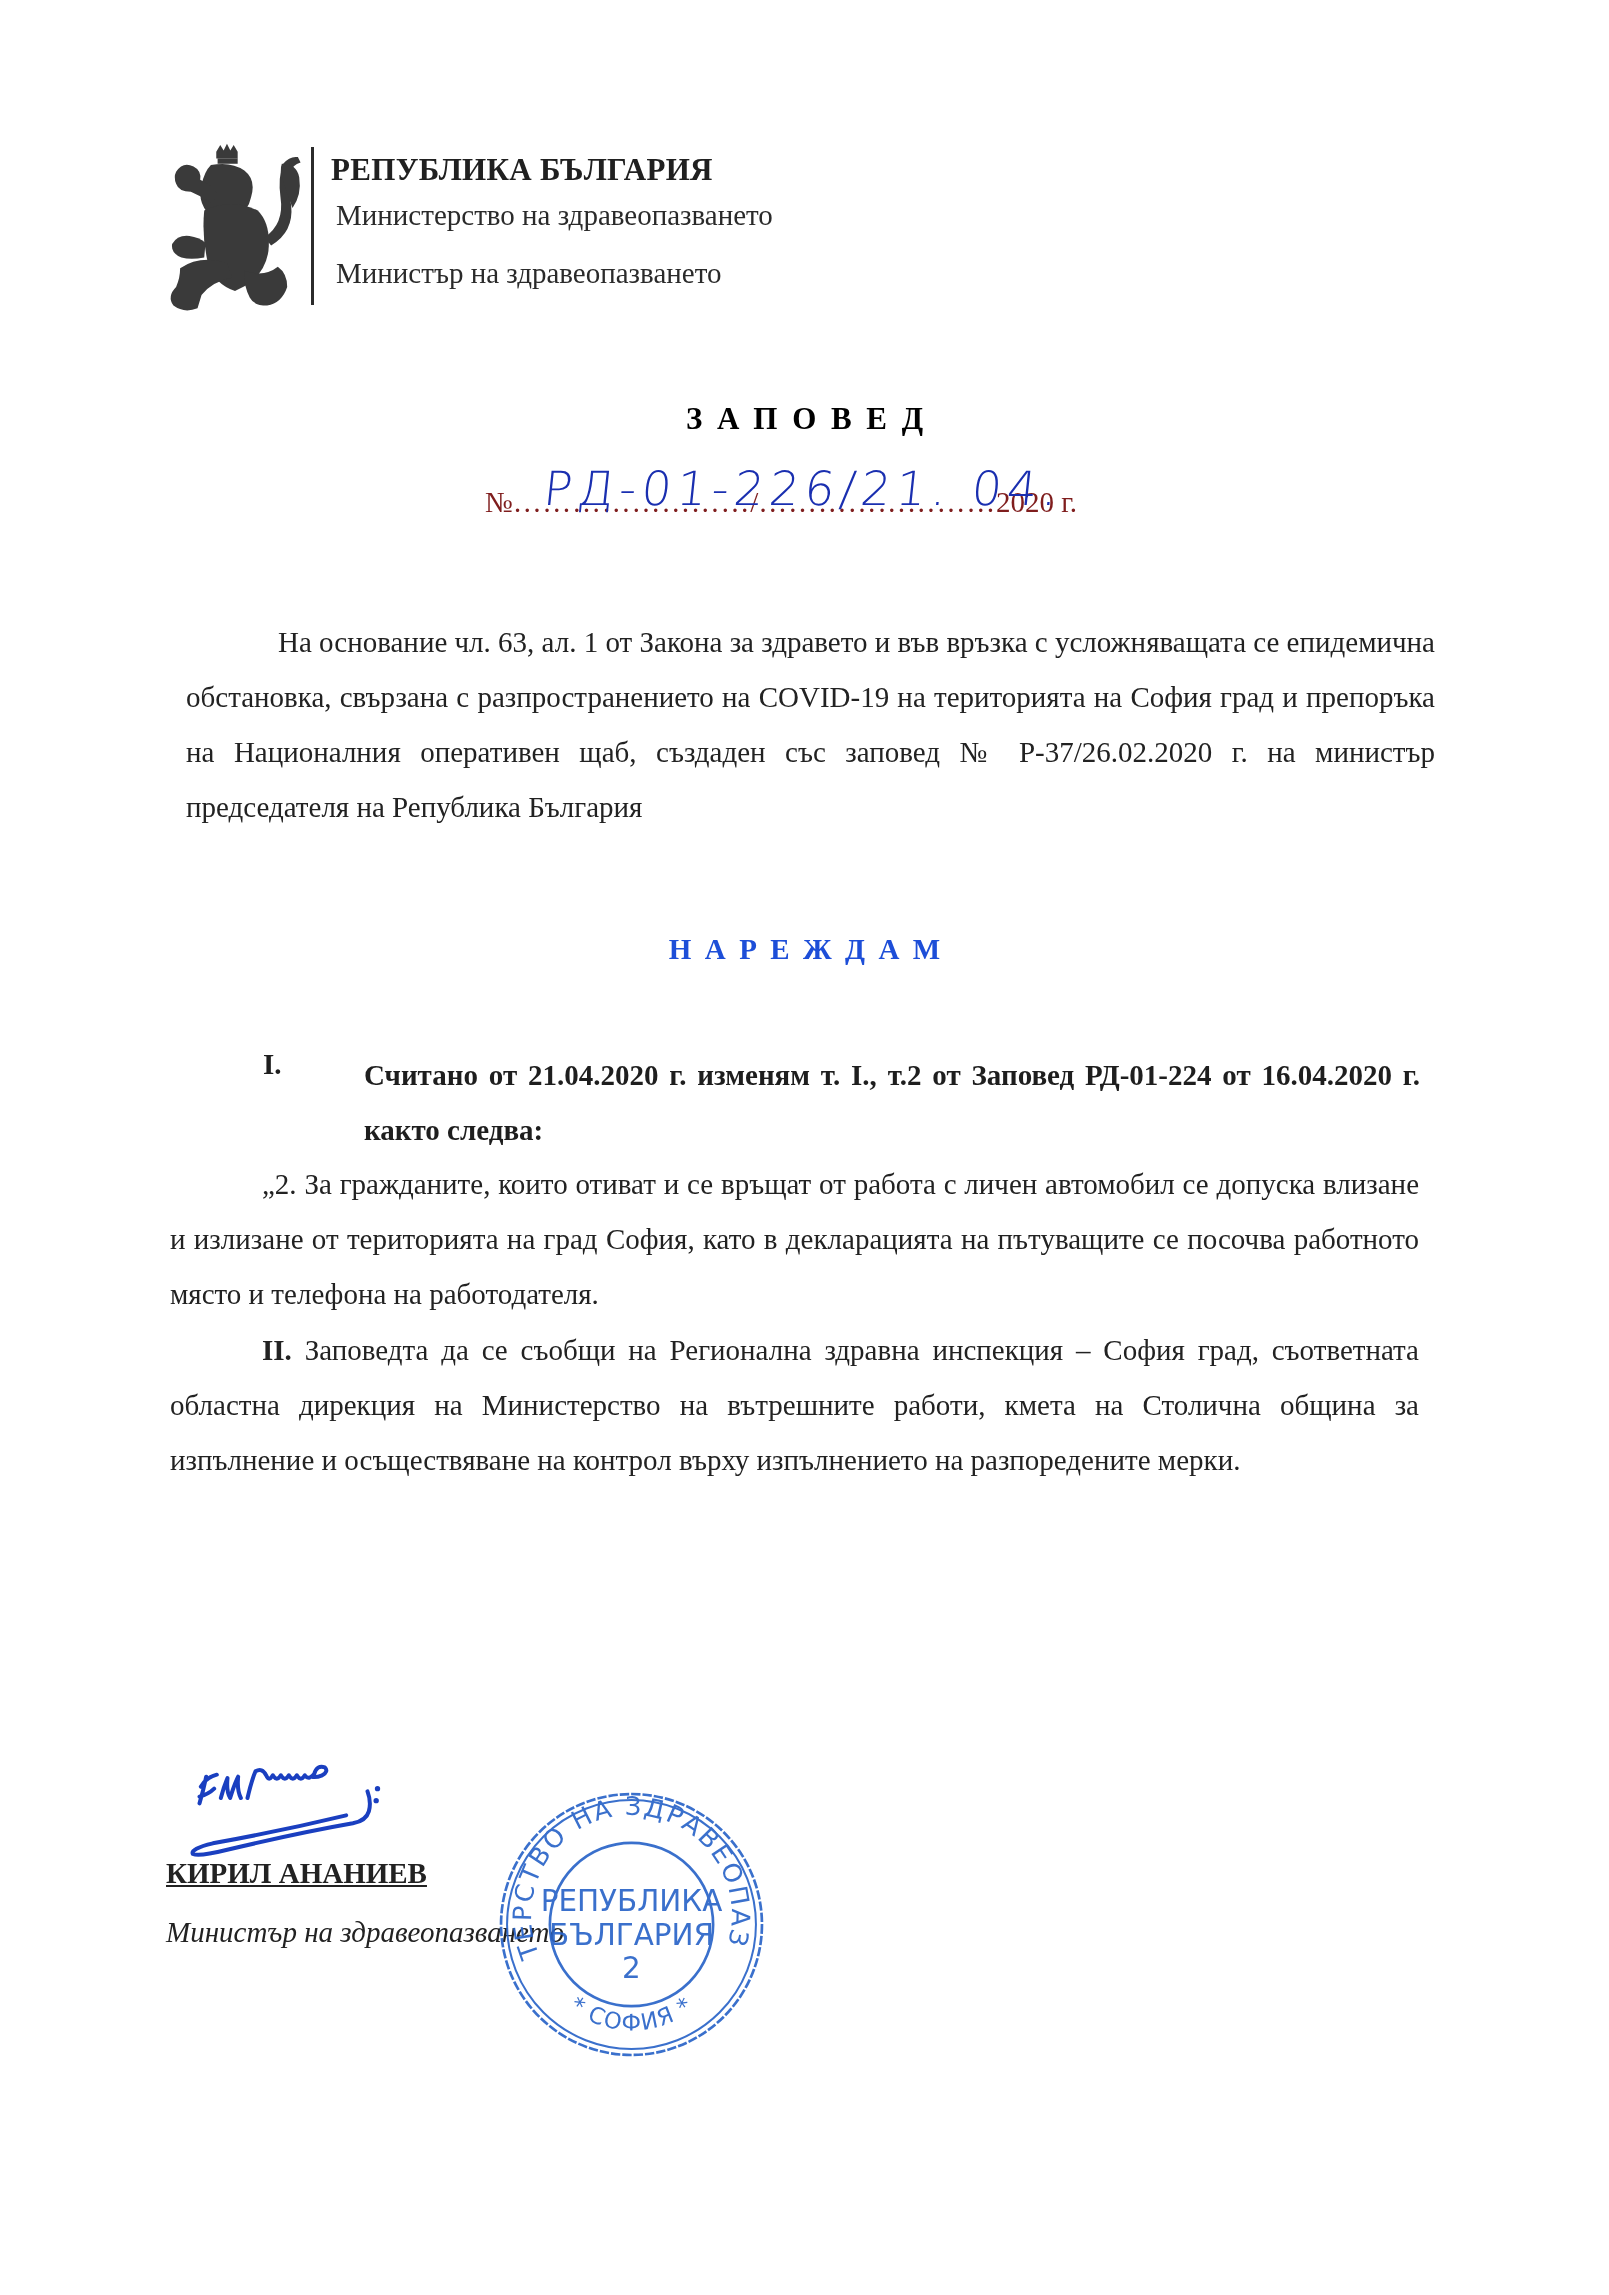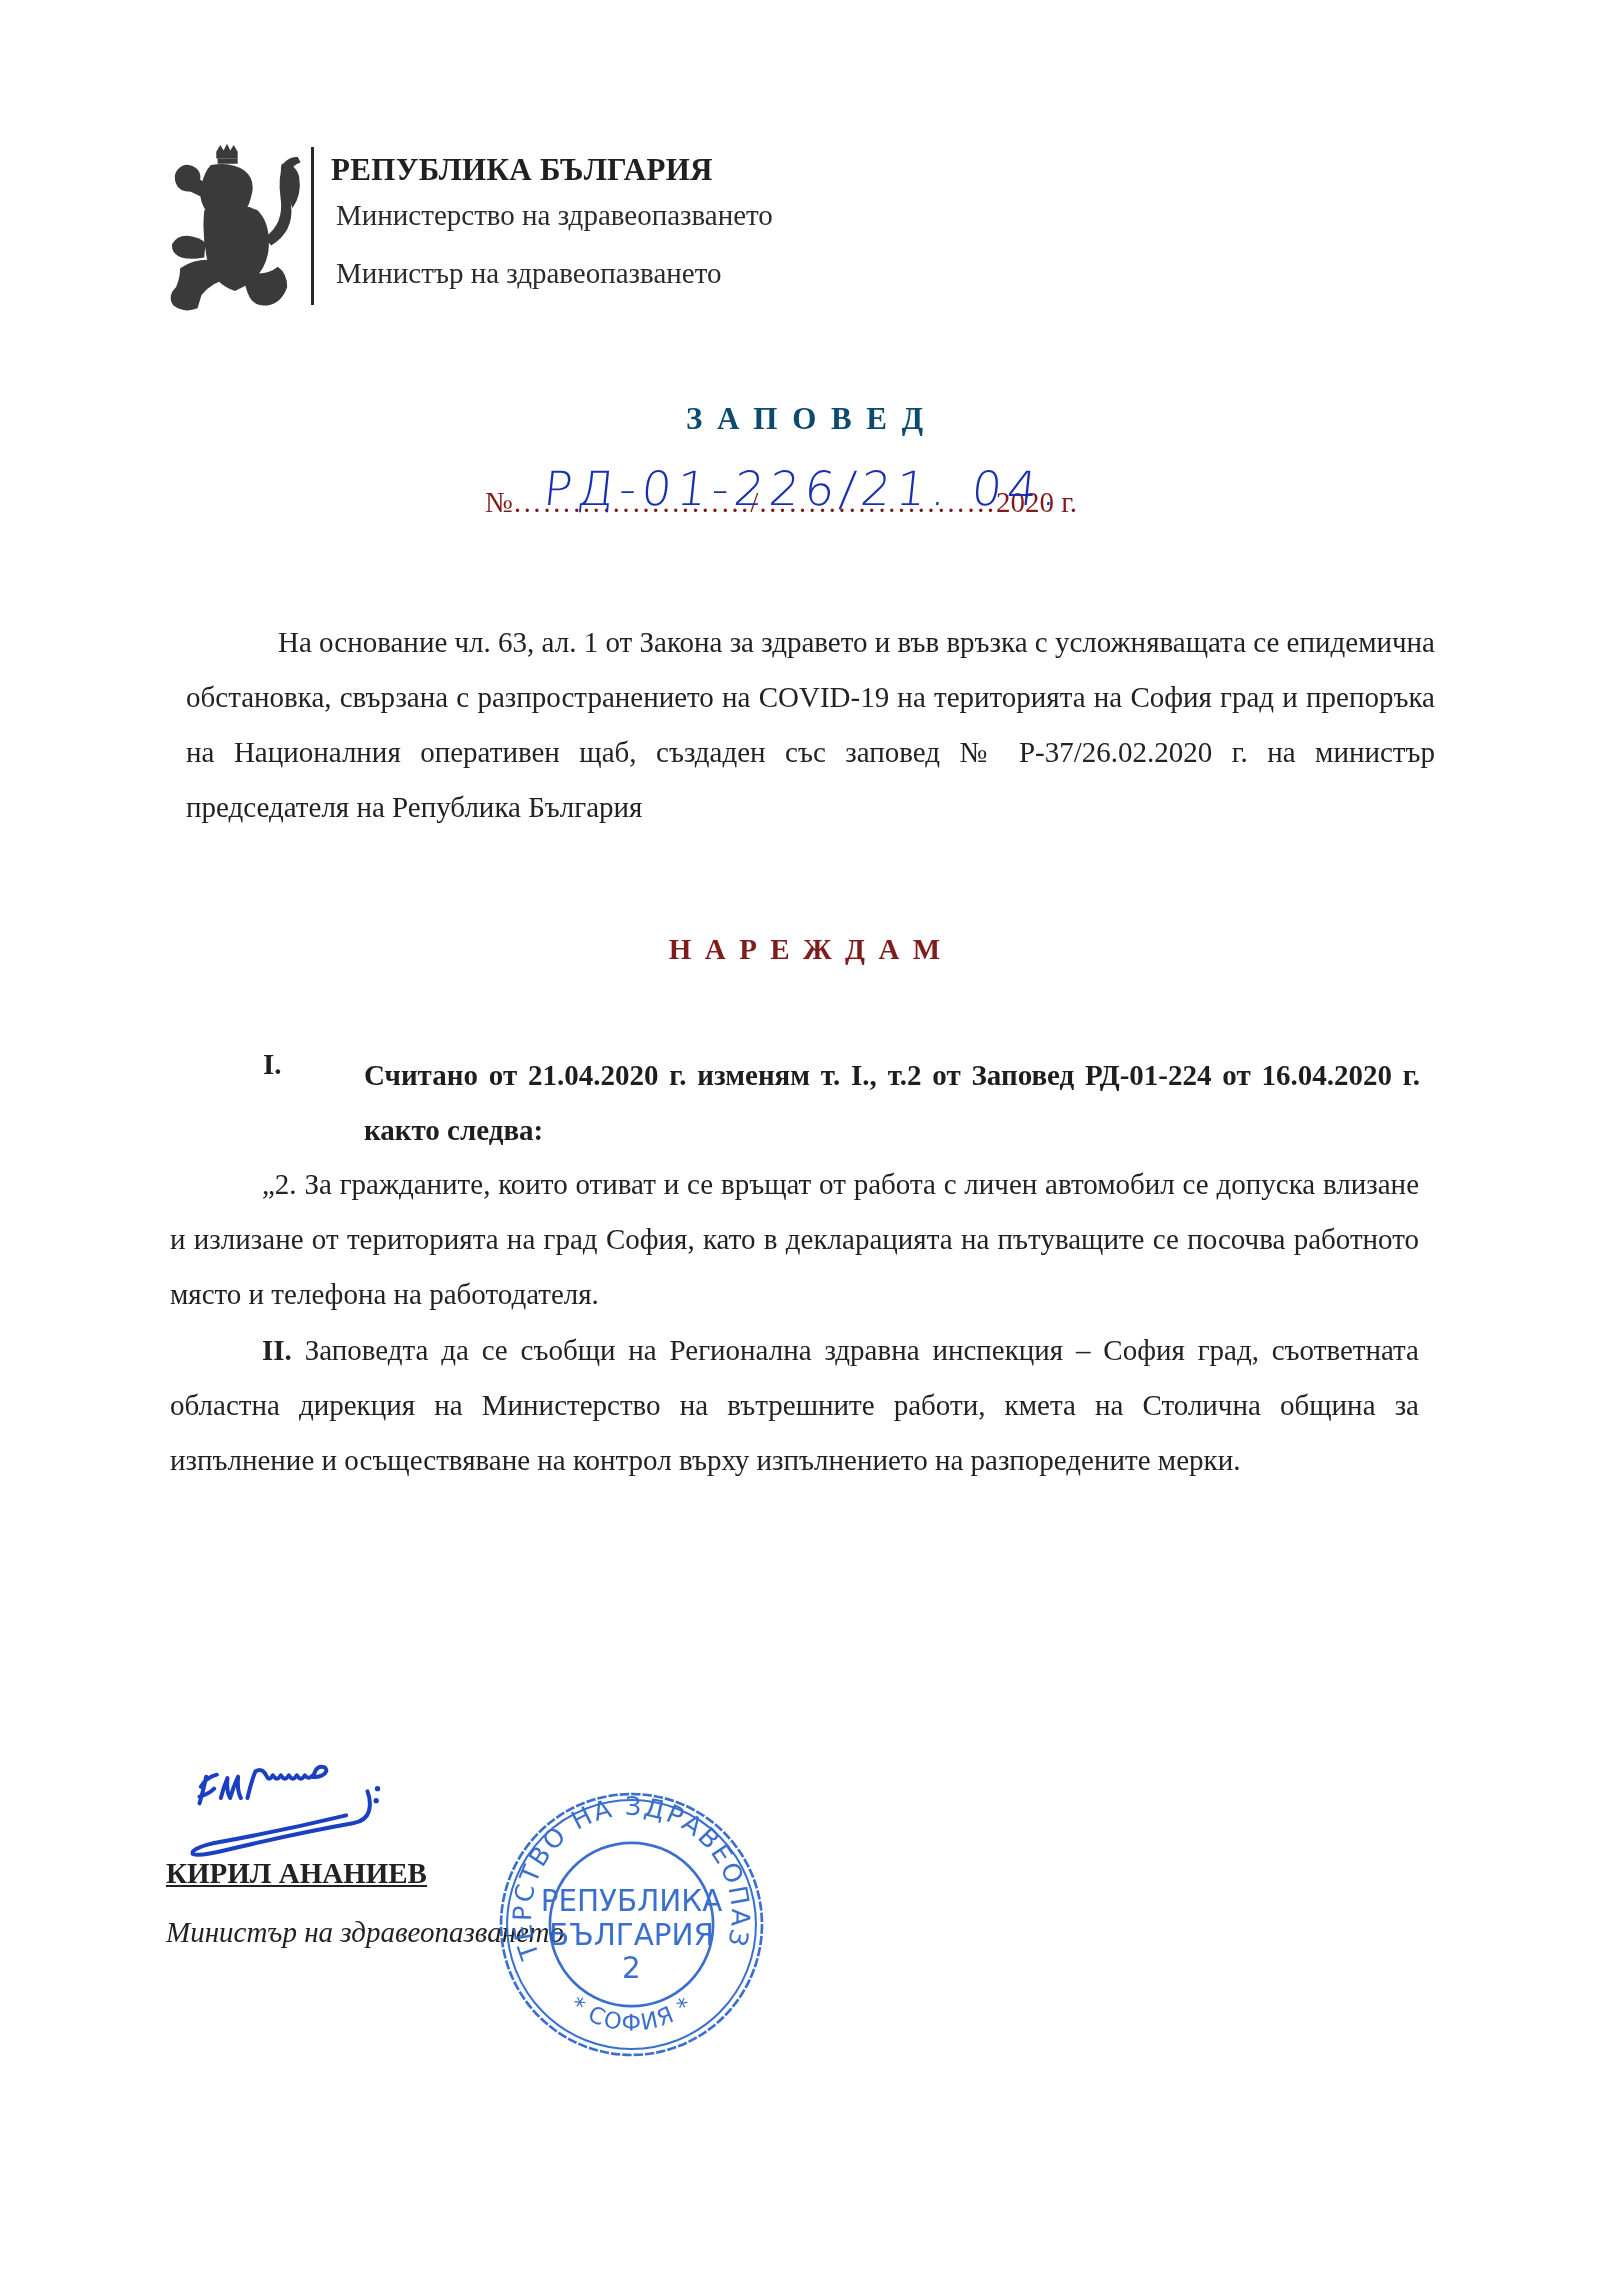--- a/index.html
+++ b/index.html
@@ -9,35 +9,35 @@
 
   
   #crest { left: 164px; top: 137px; width: 144px; height: 184px; }
   #divider { left: 311px; top: 147px; width: 2.7px; height: 158px; background: #2b2b2b; }
   #rep { left: 331px; top: 152px; font-size: 31px; font-weight: bold; letter-spacing: 0.3px; color: #202020; }
   #min1 { left: 336px; top: 199px; font-size: 29px; color: #2a2a2a; }
   #min2 { left: 336px; top: 257px; font-size: 29px; color: #2a2a2a; }
 
   
   #title { left: 0; width: 1609px; top: 401px; text-align: center; font-size: 31px;
-           font-weight: bold; letter-spacing: 14.7px; text-indent: 14.7px; color: #0c4a6e; }
+           font-weight: bold; letter-spacing: 14.7px; text-indent: 14.7px; color: #000000; }
   #numline { left: 485px; top: 486px; font-size: 29px; color: #7f1d1d; white-space: nowrap; }
   #numline .dots { letter-spacing: 0.7px; }
   #hand { left: 544px; top: 461px; font-family: "DejaVu Sans", sans-serif; font-size: 47px;
           color: #1a2fb0; letter-spacing: 5.3px; transform: skewX(-6deg); white-space: nowrap;
           font-weight: 300; }
 
   
   .para { left: 170px; width: 1249px; font-size: 29px; line-height: 55px; text-align: justify;
           color: #222; }
   .para .ind { display: inline-block; width: 92px; }
   #p1 { top: 615px; margin-left: 16px; }
 
   #order-head { left: 0; width: 1609px; top: 933px; text-align: center; font-size: 29px;
-                font-weight: bold; letter-spacing: 13.4px; text-indent: 13.4px; color: #7f1d1d; }
+                font-weight: bold; letter-spacing: 13.4px; text-indent: 13.4px; color: #1d4ed8; }
 
   #s1-num { left: 263px; top: 1048px; font-size: 29px; font-weight: bold; }
   #s1-text { left: 364px; width: 1056px; top: 1048px; font-size: 29px; line-height: 55px;
              text-align: justify; text-align-last: left; font-weight: bold; }
   #s1-quote { top: 1157px; }
   #s2 { top: 1323px; }
 
   
   #signature { left: 174px; top: 1750px; width: 347px; height: 120px; }
   #signer-name { left: 166px; top: 1857px; font-size: 29px; font-weight: bold; color: #222; text-decoration: underline; }

